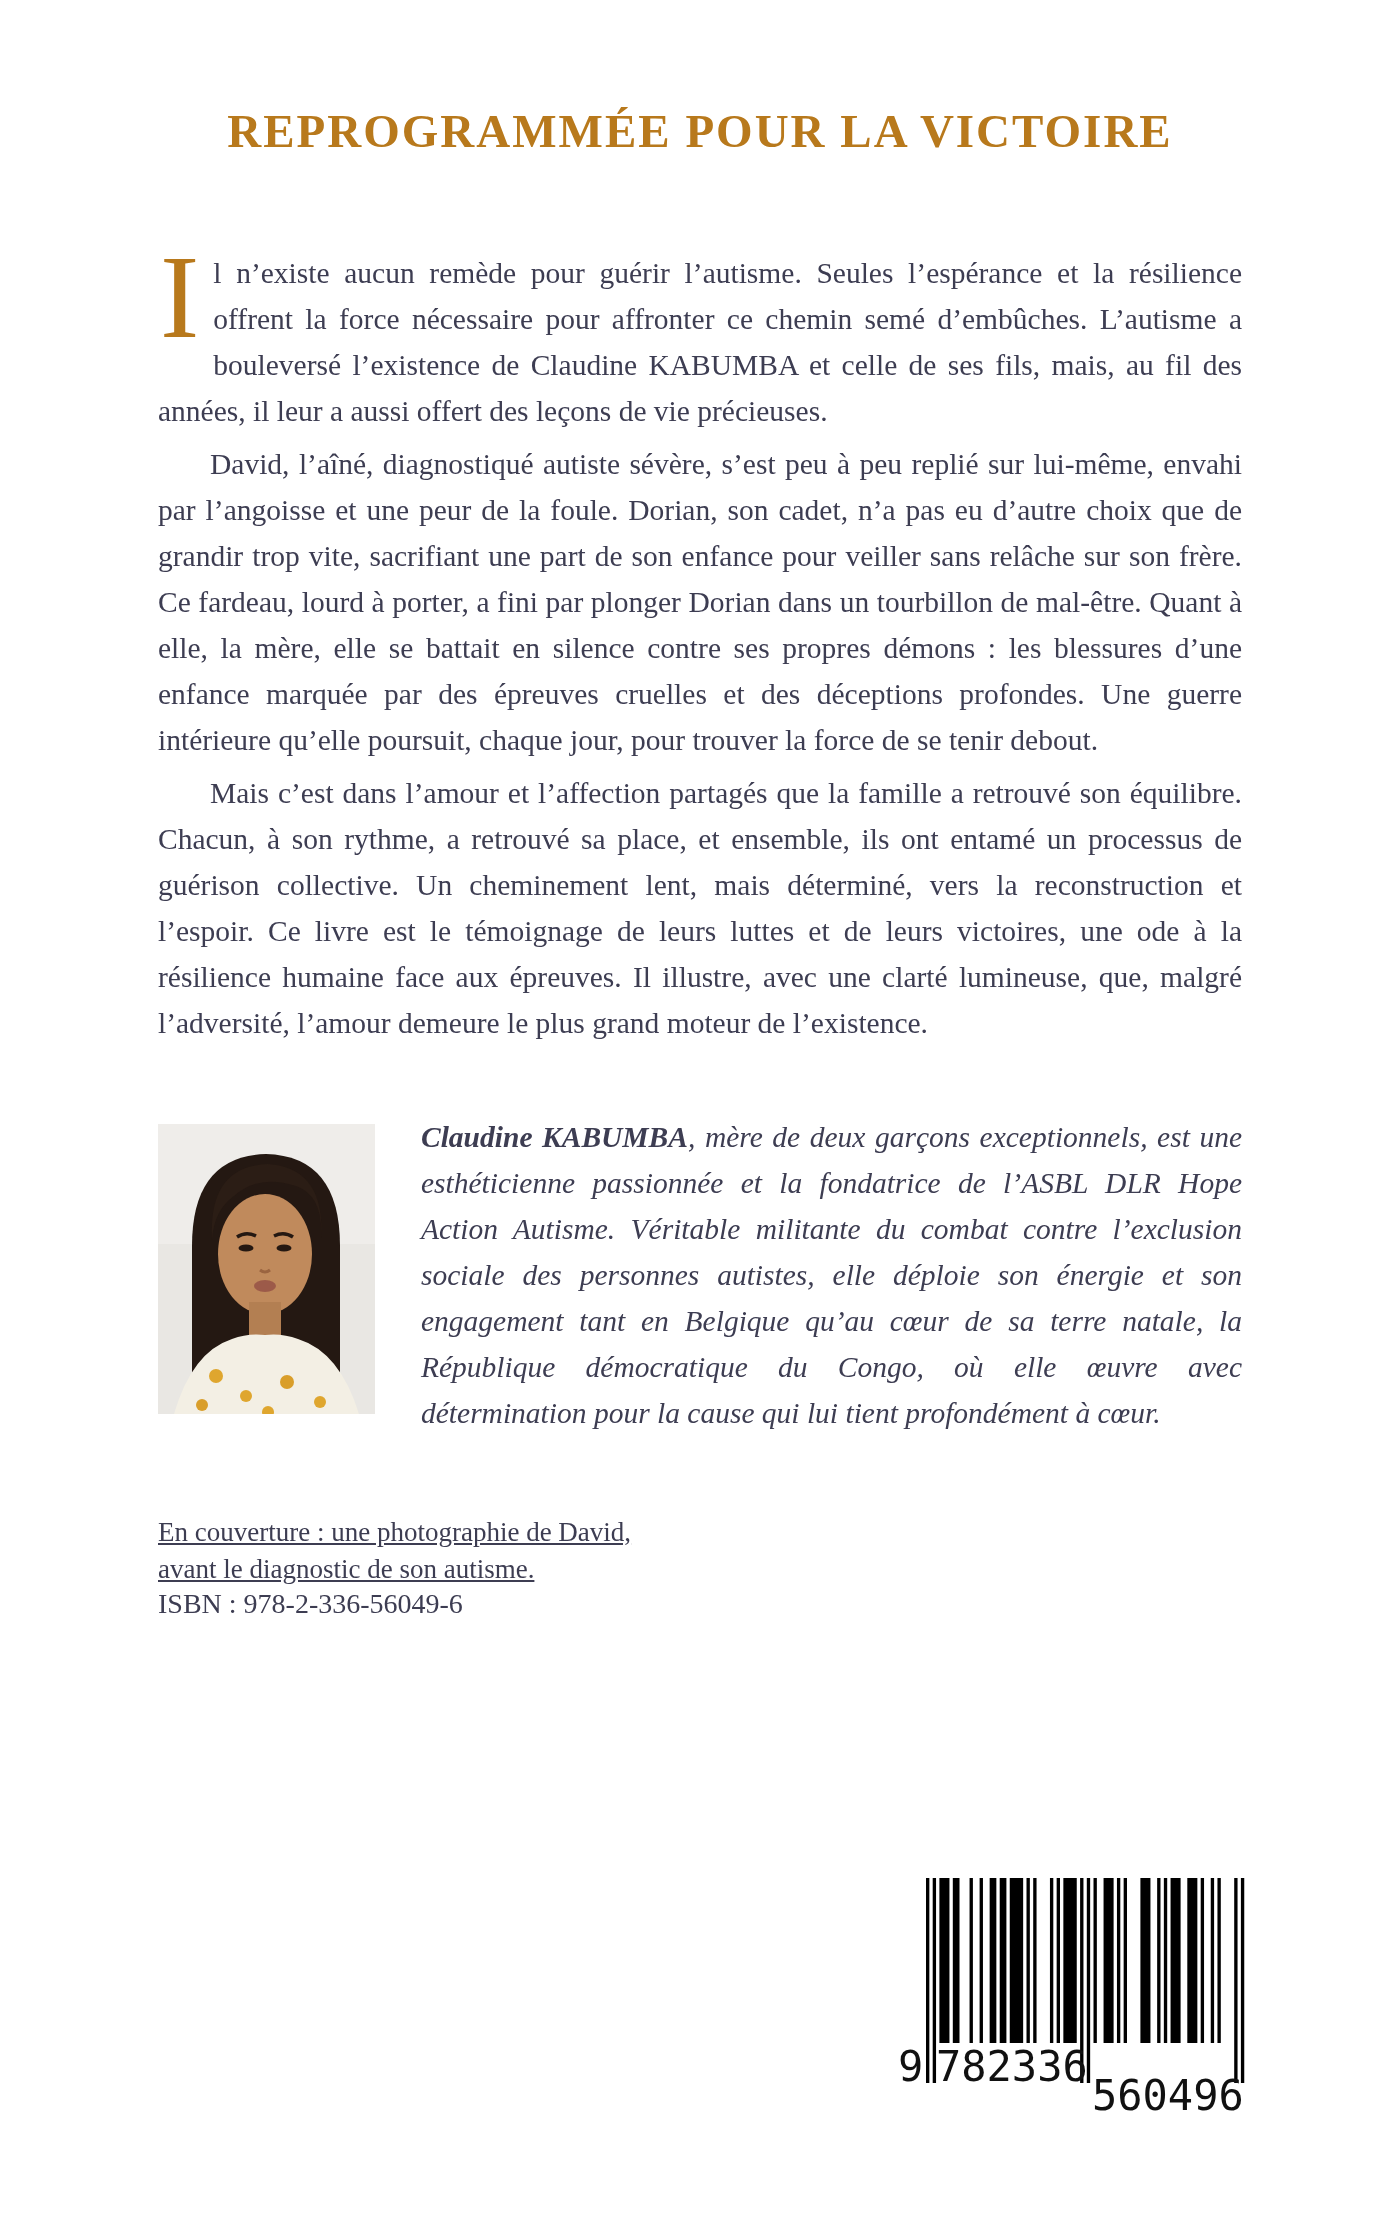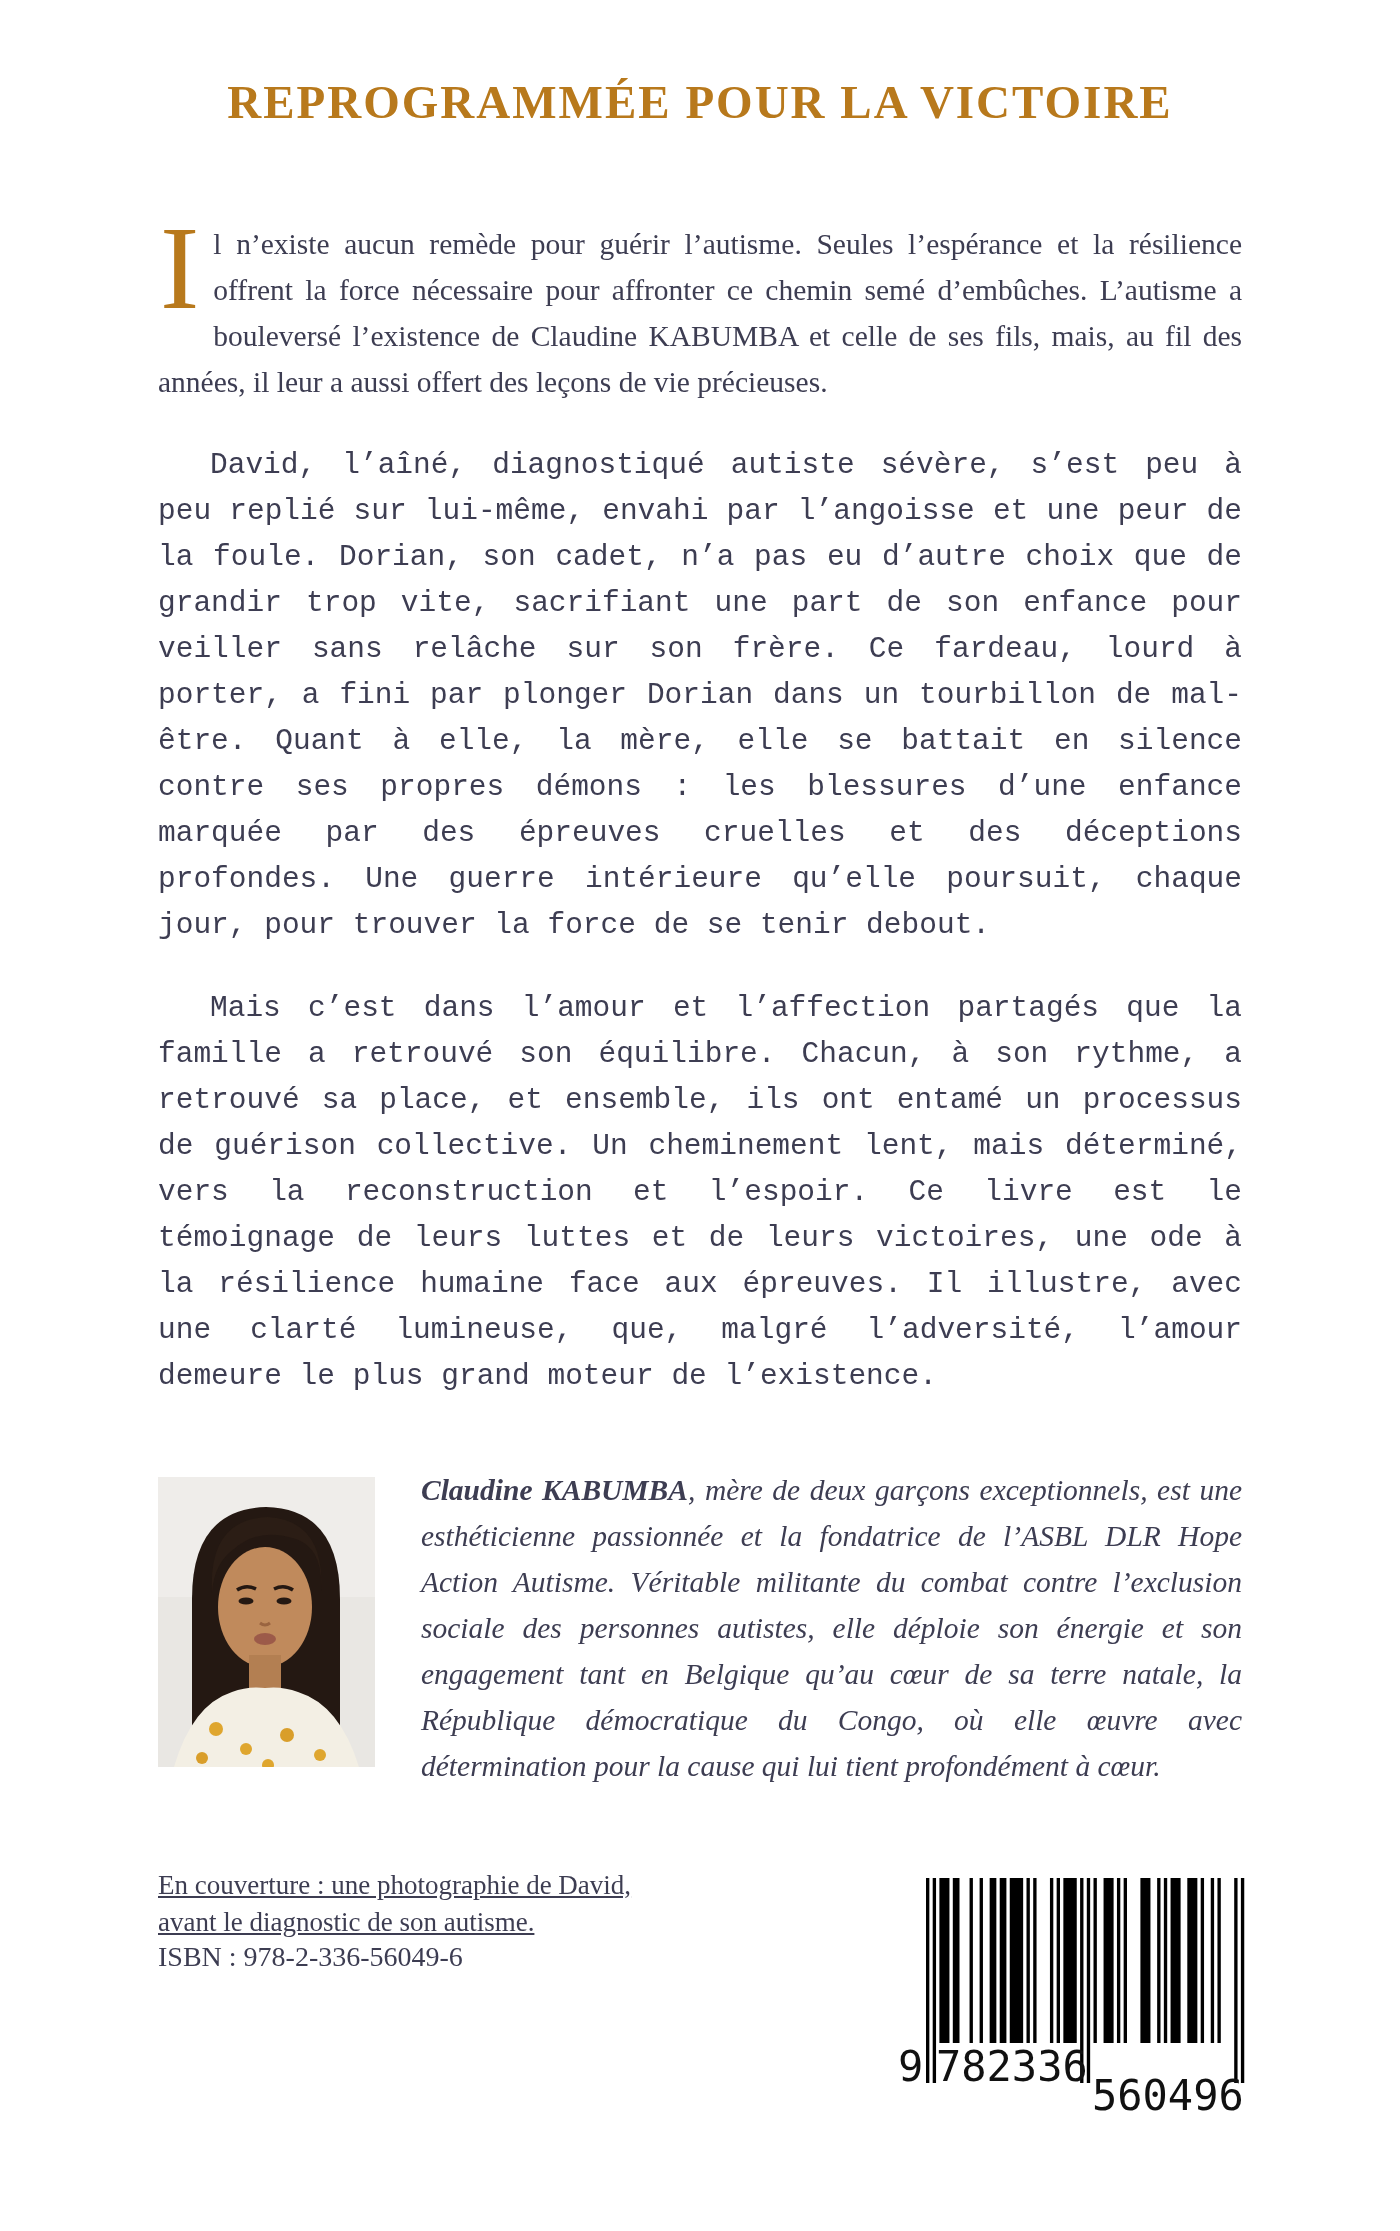--- a/index.html
+++ b/index.html
@@ -5,39 +5,39 @@
   * { margin: 0; padding: 0; box-sizing: border-box; }
   html, body { background: #ffffff; }
   body {
     width: 1400px; height: 2231px;
     font-family: "Liberation Serif", serif;
     color: #3d3d52;
   }
   .page {
     position: relative;
     width: 1400px; height: 2231px;
-    padding: 75px 158px 0 158px;
+    padding: 104px 158px 0 158px;
     overflow: hidden;
     background: #ffffff;
   }
   .title {
     font-size: 47px;
     font-weight: 700;
     letter-spacing: 2px;
     text-align: center;
     color: #b8791c;
     margin-bottom: 92px;
     white-space: nowrap;
   }
   .para {
     font-size: 29.5px;
     line-height: 46px;
     text-align: justify;
   }
-  .para + .para { margin-top: 37px; font-family: Liberation Mono, monospace; }
+  .para + .para { margin-top: 7px; }
   .indent { text-indent: 52px; }
   .dropcap {
     float: left;
     font-size: 118px;
     line-height: 92px;
     padding: 2px 14px 0 2px;
     color: #b8791c;
   }
   .bio {
     margin-top: 68px;

